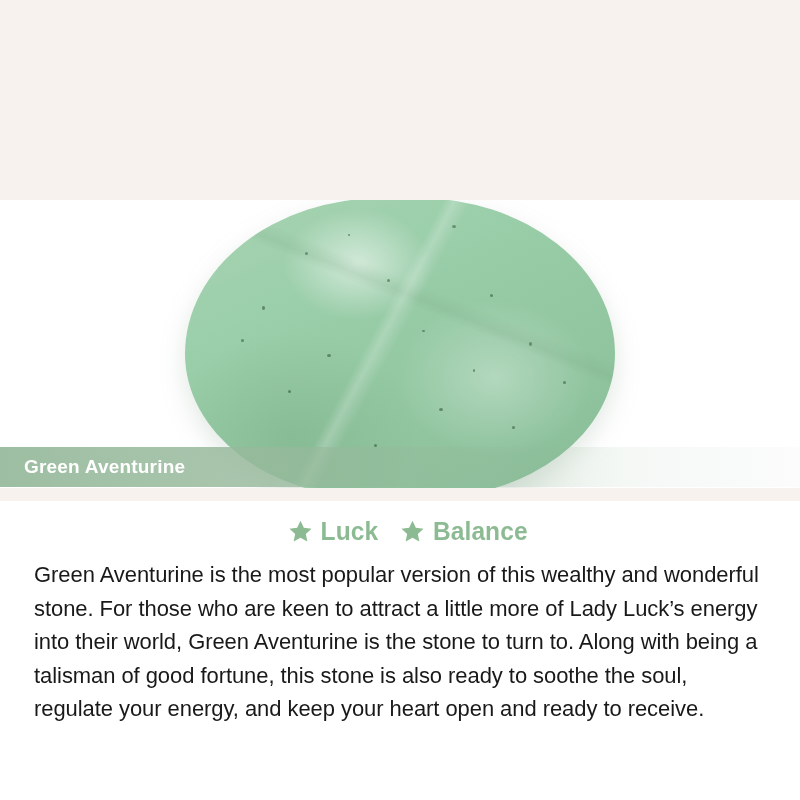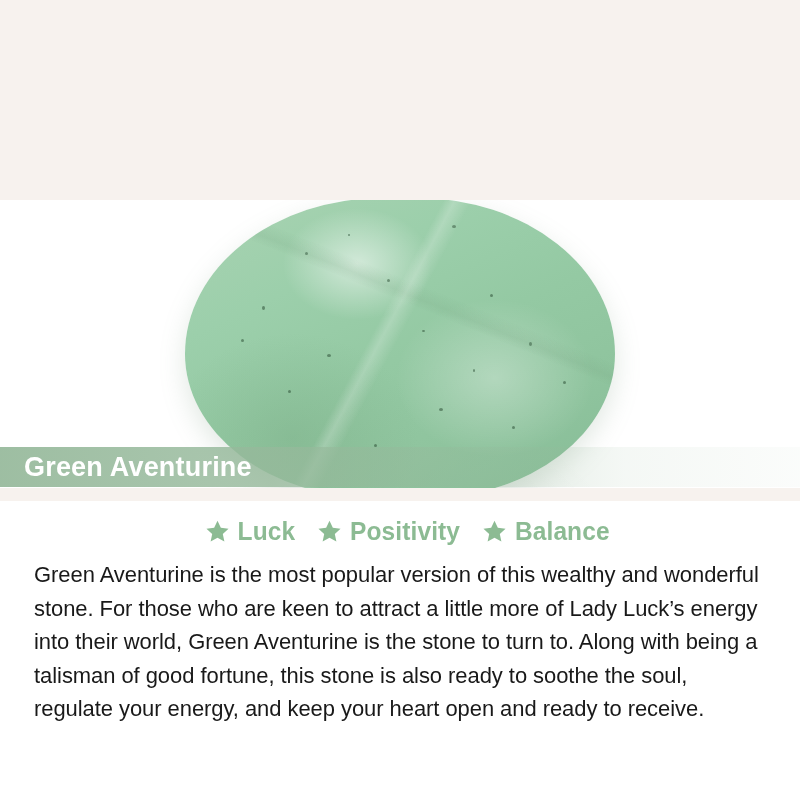--- a/index.html
+++ b/index.html
@@ -173,21 +173,21 @@
        rgba(150,185,155,0.80) 34%,
        rgba(150,185,155,0.30) 58%,
        rgba(150,185,155,0.10) 78%,
        rgba(150,185,155,0.04) 100%);
     display: flex;
     align-items: center;
   }
   .name-text {
     font-family: "Liberation Sans", sans-serif;
     font-weight: bold;
-    font-size: 27px;
+    font-size: 19px;
     color: #ffffff;
     padding-left: 24px;
     letter-spacing: 0.2px;
   }
 
   
   .divider {
     position: absolute;
     left: 0;
     top: 488px;
@@ -296,26 +296,20 @@
 
     <div class="features">
 
       <div class="feature">
         <svg class="star-icon" width="25" height="25" viewBox="0 0 24 24">
           <polygon fill="#8cbb93" points="12,1.6 15.2,8.5 22.6,9.3 17.1,14.3 18.6,21.7 12,18 5.4,21.7 6.9,14.3 1.4,9.3 8.8,8.5"></polygon>
         </svg>
         <span class="feature-label">Luck</span>
       </div>
 
-      <div class="feature">
-        <svg class="star-icon" width="25" height="25" viewBox="0 0 24 24">
-          <polygon fill="#8cbb93" points="12,1.6 15.2,8.5 22.6,9.3 17.1,14.3 18.6,21.7 12,18 5.4,21.7 6.9,14.3 1.4,9.3 8.8,8.5"></polygon>
-        </svg>
-        <span class="feature-label">Positivity</span>
-      </div>
 
       <div class="feature">
         <svg class="star-icon" width="25" height="25" viewBox="0 0 24 24">
           <polygon fill="#8cbb93" points="12,1.6 15.2,8.5 22.6,9.3 17.1,14.3 18.6,21.7 12,18 5.4,21.7 6.9,14.3 1.4,9.3 8.8,8.5"></polygon>
         </svg>
         <span class="feature-label">Balance</span>
       </div>
 
     </div>
 

